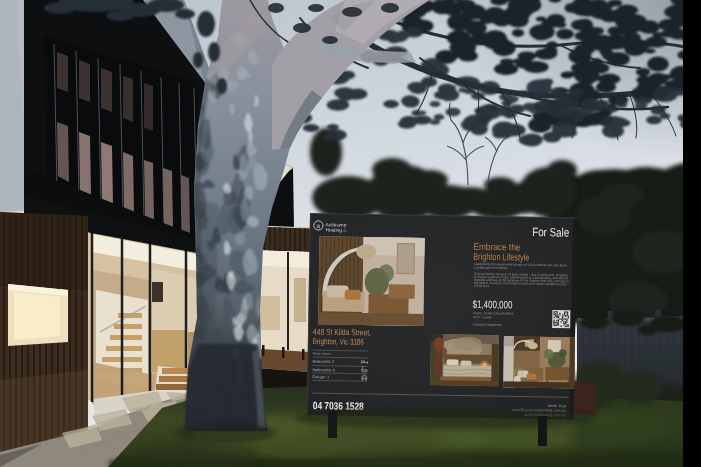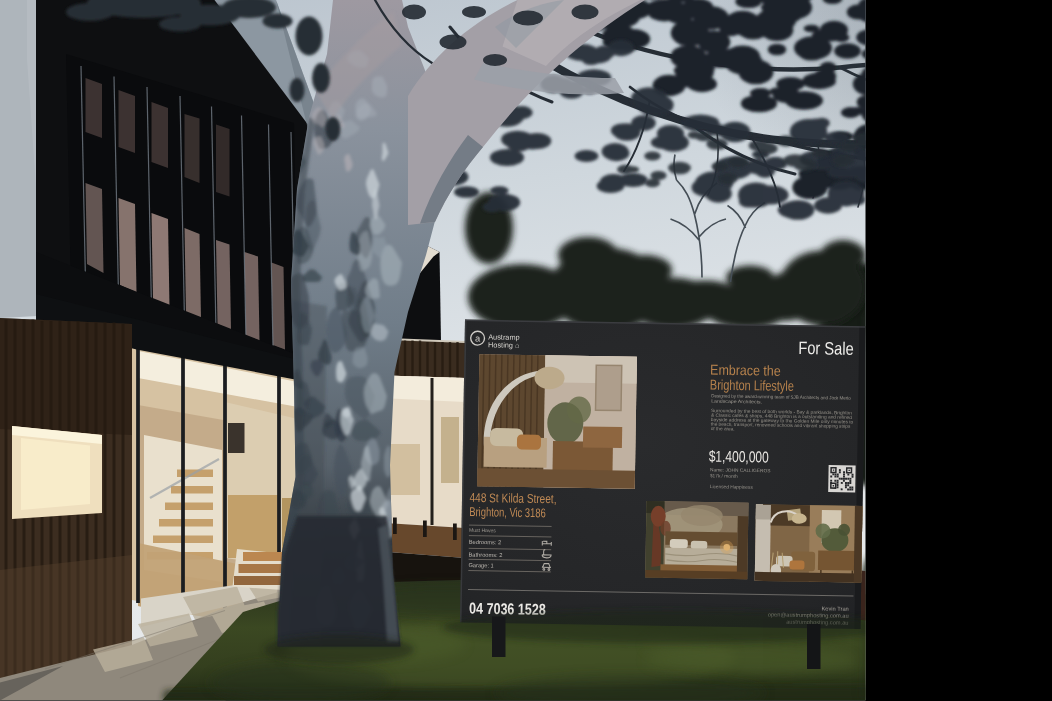--- a/index.html
+++ b/index.html
@@ -1,16 +1,16 @@
 <!DOCTYPE html>
 <html><head>
 <meta charset="utf-8">
 <style>
   html,body{margin:0;padding:0;background:#000;}
-  #scene{position:relative;width:577px;height:467px;overflow:hidden;font-family:"Liberation Sans",sans-serif;}
+  #scene{position:relative;width:683px;height:467px;overflow:hidden;font-family:"Liberation Sans",sans-serif;}
   svg text{font-family:"Liberation Sans",sans-serif;}
 </style>
 </head>
 <body>
 <div id="scene">
 <svg width="701" height="467" viewBox="0 0 701 467">
 <defs>
   <linearGradient id="skyg" x1="0" y1="0" x2="0.22" y2="1">
     <stop offset="0" stop-color="#b9c3cd"></stop>
     <stop offset="0.35" stop-color="#cfd7dd"></stop>

